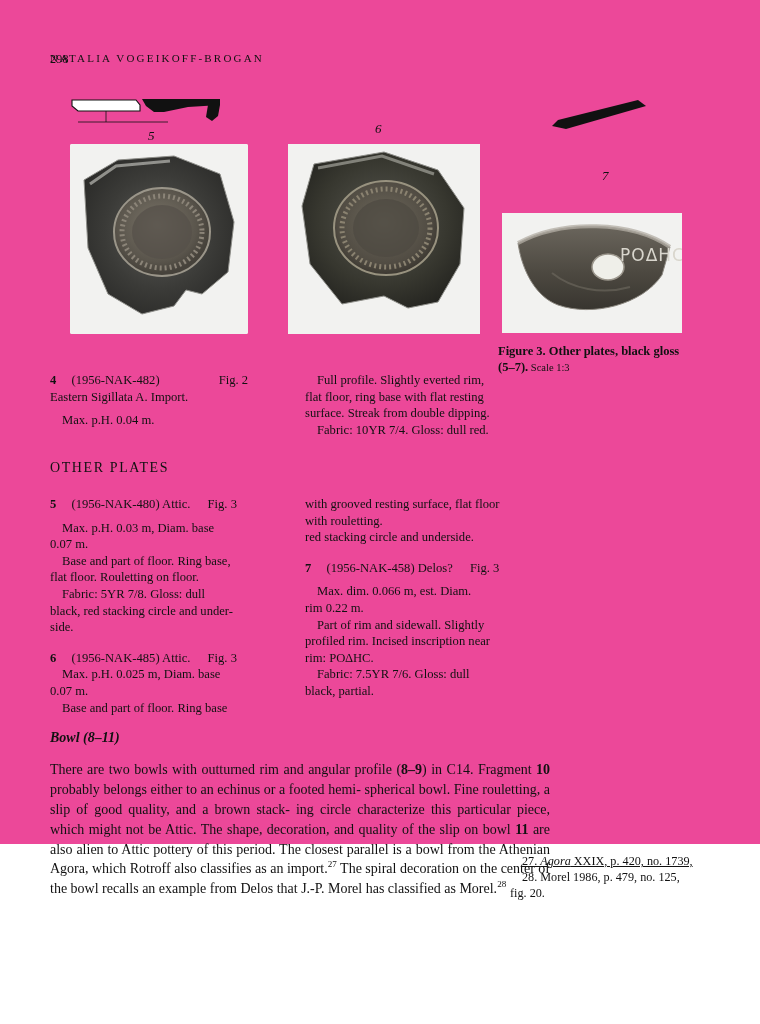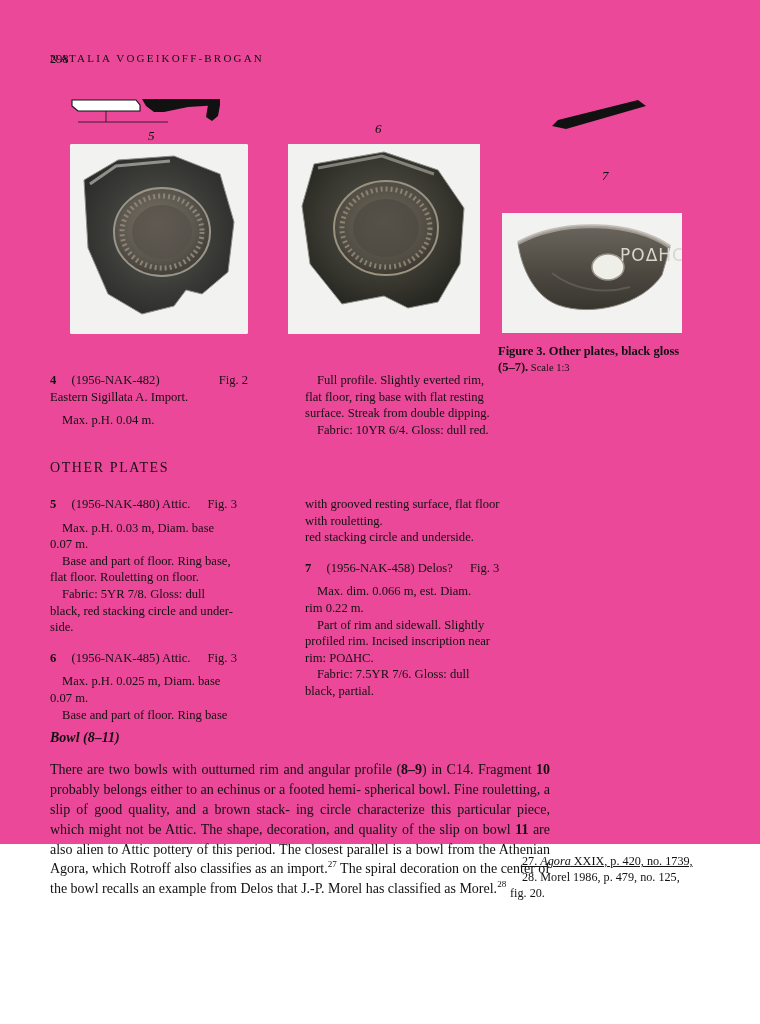--- a/index.html
+++ b/index.html
@@ -243,21 +243,21 @@
       <span class="tabspace" style="width:56px;"></span><span>Fig. 2</span>
     </p>
     <p>Eastern Sigillata A. Import.</p>
     <p class="indent" style="margin-top:7px;">Max. p.H. 0.04 m.</p>
   </div>
 
   <div class="colR entry" style="top:372px;">
     <p class="indent">Full profile. Slightly everted rim,</p>
     <p>flat floor, ring base with flat resting</p>
     <p>surface. Streak from double dipping.</p>
-    <p class="indent">Fabric: 10YR 6/4. Gloss: dull red.</p>
+    <p class="indent">Fabric: 10YR 7/4. Gloss: dull red.</p>
   </div>
 
   <div class="colL" style="top:460px;">
     <p class="section-head">OTHER PLATES</p>
   </div>
 
   <div class="colL entry" style="top:496px;">
     <p>
       <span class="cat-num">5</span>
       <span class="tabspace" style="width:12px;"></span><span>(1956-NAK-480)</span>
@@ -271,21 +271,21 @@
     <p class="indent">Fabric: 5YR 7/8. Gloss: dull</p>
     <p>black, red stacking circle and under-</p>
     <p>side.</p>
 
     <p style="margin-top:14px;">
       <span class="cat-num">6</span>
       <span class="tabspace" style="width:12px;"></span><span>(1956-NAK-485)</span>
       <span> </span><span>Attic.</span>
       <span class="tabspace" style="width:14px;"></span><span>Fig. 3</span>
     </p>
-    <p class="indent" style="margin-top:7px;">Max. p.H. 0.025 m, Diam. base</p>
+    <p class="indent" style="">Max. p.H. 0.025 m, Diam. base</p>
     <p>0.07 m.</p>
     <p class="indent">Base and part of floor. Ring base</p>
   </div>
 
   <div class="colR entry" style="top:496px;">
     <p>with grooved resting surface, flat floor</p>
     <p>with rouletting.</p>
     <p>red stacking circle and underside.</p>
 
     <p style="margin-top:14px;">

